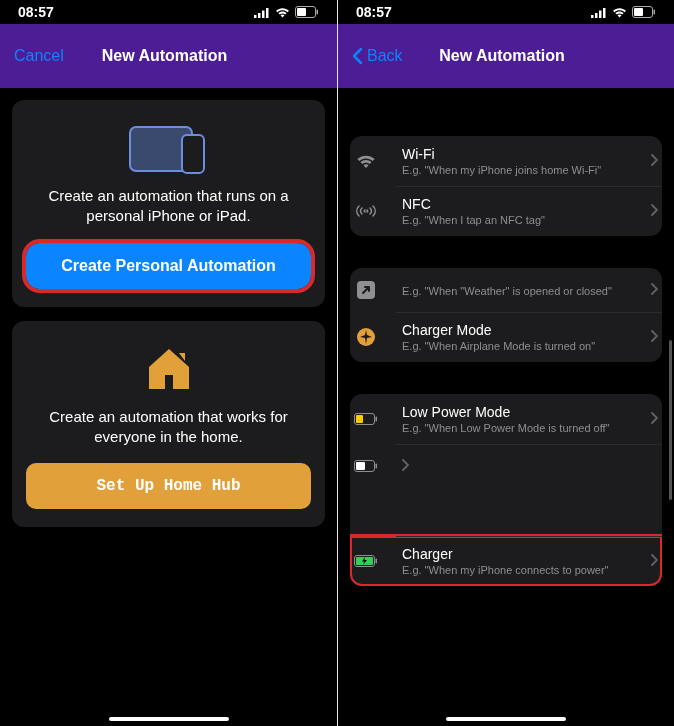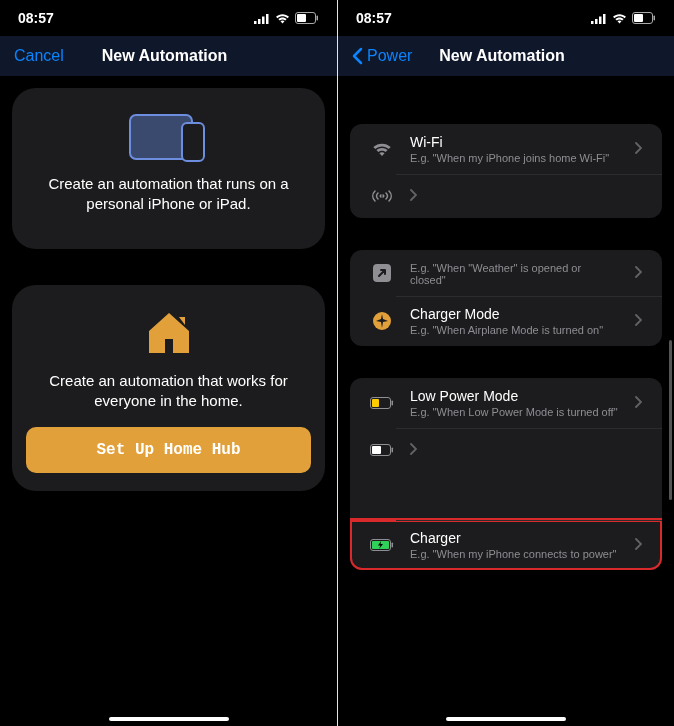--- a/index.html
+++ b/index.html
@@ -17,35 +17,35 @@
     background: #000;
     position: relative;
     color: #fff;
     display: flex;
     flex-direction: column;
   }
   .phone + .phone { border-left: 1px solid #e5e5e5; }
 
   
   .status-bar {
-    height: 36px;
+    height: 24px;
     display: flex;
     align-items: center;
     justify-content: space-between;
     padding: 0 18px;
     font-size: 14px;
     font-weight: 600;
   }
   .status-right { display: flex; align-items: center; gap: 5px; }
   .signal-icon, .wifi-icon, .battery-icon { display: inline-flex; }
 
   
   .nav-bar {
-    background: #0f172a;
-    height: 40px;
+    background: #4c1d95;
+    height: 64px;
     display: flex;
     align-items: center;
     position: relative;
     padding: 0 14px;
   }
   .nav-left {
     color: #0a84ff;
     font-size: 16px;
     display: flex;
     align-items: center;
@@ -63,26 +63,26 @@
   }
 
   
   .scroll-area {
     flex: 1;
     overflow: hidden;
     padding: 12px;
   }
   .card {
     background: #1c1c1e;
-    border-radius: 24px;
+    border-radius: 12px;
     padding: 18px 14px;
     display: flex;
     flex-direction: column;
     align-items: center;
-    margin-bottom: 36px;
+    margin-bottom: 14px;
   }
   .card-icon { height: 60px; display: flex; align-items: center; justify-content: center; margin-bottom: 8px; }
   .card-desc {
     text-align: center;
     font-size: 15px;
     line-height: 1.35;
     color: #fff;
     margin-bottom: 16px;
   }
   .primary-btn {
@@ -117,22 +117,22 @@
   
   .list-section {
     background: #1c1c1e;
     border-radius: 12px;
     margin-bottom: 32px;
     overflow: hidden;
   }
   .list-row {
     display: flex;
     align-items: center;
-    padding: 10px 20px;
-    gap: 16px;
+    padding: 10px 4px;
+    gap: 24px;
     position: relative;
   }
   .list-row + .list-row::before {
     content: "";
     position: absolute;
     left: 46px; right: 0; top: 0;
     height: 1px;
     background: #2c2c2e;
   }
   .row-icon {
@@ -216,20 +216,21 @@
 
   <div class="scroll-area">
     <div class="card">
       <div class="card-icon">
         <svg width="86" height="54" viewBox="0 0 86 54">
           <rect x="4" y="6" width="62" height="44" rx="6" stroke="#6d8ede" stroke-width="2" fill="#3a4a6e"></rect>
           <rect x="56" y="14" width="22" height="38" rx="5" stroke="#6d8ede" stroke-width="2" fill="#1c1c1e"></rect>
         </svg>
       </div>
       <div class="card-desc">Create an automation that runs on a personal iPhone or iPad.</div>
+      <button class="primary-btn highlight-red">Create Personal Automation</button>
     </div>
 
     <div class="card">
       <div class="card-icon">
         <svg width="48" height="44" viewBox="0 0 48 44">
           <path d="M24 2 L44 20 L44 42 L28 42 L28 28 L20 28 L20 42 L4 42 L4 20 Z M34 6 L40 6 L40 14" fill="#e2a03a"></path>
         </svg>
       </div>
       <div class="card-desc">Create an automation that works for everyone in the home.</div>
       <button class="secondary-btn">Set Up Home Hub</button>
@@ -264,21 +265,21 @@
           </svg>
       </span>
     </div>
   </div>
 
   <div class="nav-bar">
     <div class="nav-left">
       <svg width="11" height="18" viewBox="0 0 11 18">
           <path d="M9 2 L2 9 L9 16" stroke="#0a84ff" stroke-width="2.5" fill="none" stroke-linecap="round" stroke-linejoin="round"></path>
         </svg>
-      <span>Power</span>
+      <span>Back</span>
     </div>
     <div class="nav-title">New Automation</div>
   </div>
 
   <div class="scroll-area" style="padding-top:48px">
 
     <div class="list-section">
       <div class="list-row">
         <div class="row-icon">
           <svg width="20" height="15" viewBox="0 0 20 15">
@@ -291,20 +292,24 @@
         </div>
         <span class="chevron"><svg width="7" height="12" viewBox="0 0 7 12">
               <path d="M1 1 L6 6 L1 11" stroke="#636366" stroke-width="1.8" fill="none" stroke-linecap="round"></path>
             </svg></span>
       </div>
       <div class="list-row">
         <div class="row-icon">
           <svg width="20" height="16" viewBox="0 0 20 16">
               <path d="M3 3 C0 6 0 10 3 13 M6 5 C4 7 4 9 6 11 M9 7 C8 7.5 8 8.5 9 9 M14 5 C16 7 16 9 14 11 M17 3 C20 6 20 10 17 13 M11 7 C12 7.5 12 8.5 11 9" stroke="#8e8e93" stroke-width="1.5" fill="none" stroke-linecap="round"></path>
             </svg>
+        </div>
+        <div class="row-text">
+          <div class="row-title">NFC</div>
+          <div class="row-sub">E.g. "When I tap an NFC tag"</div>
         </div>
         <span class="chevron"><svg width="7" height="12" viewBox="0 0 7 12">
               <path d="M1 1 L6 6 L1 11" stroke="#636366" stroke-width="1.8" fill="none" stroke-linecap="round"></path>
             </svg></span>
       </div>
     </div>
 
     <div class="list-section">
       <div class="list-row">
         <div class="row-icon">

